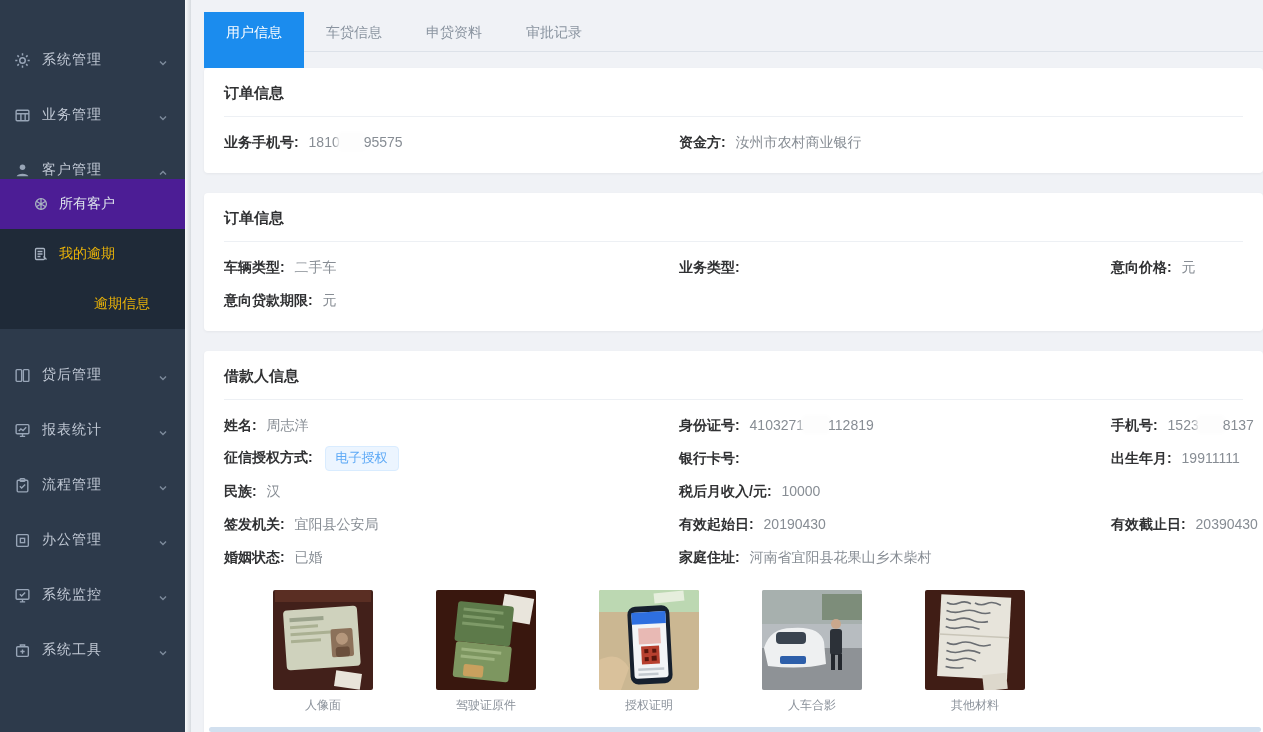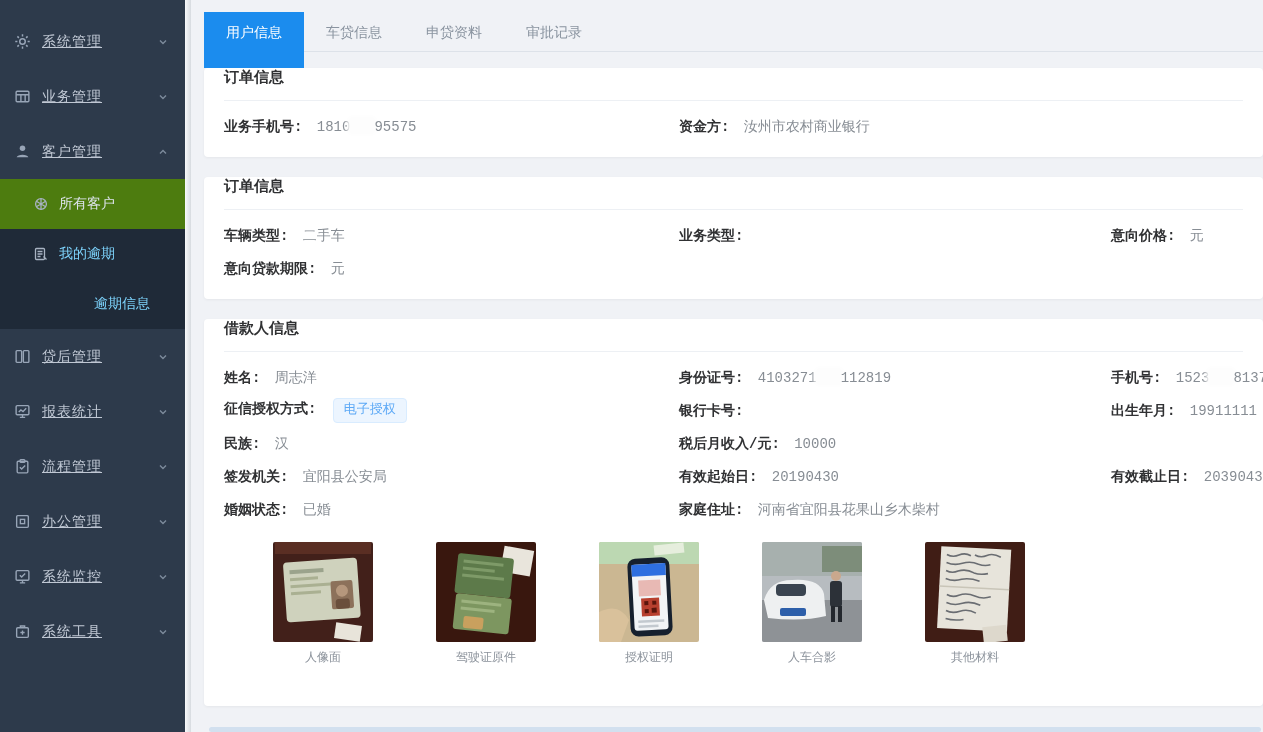--- a/index.html
+++ b/index.html
@@ -2,38 +2,38 @@
 <html><head>
 <meta charset="utf-8">
 <style>
   * { box-sizing: border-box; margin: 0; padding: 0; }
   html,body { width:1263px; height:732px; overflow:hidden; }
   body { font-family:"Liberation Sans","DejaVu Sans",sans-serif; background:#f0f2f6; }
   .app { display:flex; width:1263px; height:732px; }
 
   
   .sidebar { width:185px; flex-shrink:0; background:#2d3a4b; padding-top:14px; overflow:hidden; }
-  .mi { height:55px; display:flex; align-items:center; padding:0 16px 0 14px; color:#c0c8d4; font-size:14px; cursor:pointer;text-decoration:underline; }
+  .mi { height:55px; display:flex; align-items:flex-end; padding:0 16px 0 14px; color:#c0c8d4; font-size:14px; cursor:pointer; }
   .mi .ic { width:17px; height:17px; margin-right:11px; color:#98a5b7; flex-shrink:0; }
   .mi .lbl-m { flex:1; letter-spacing:1px; }
   .chev { width:12px; height:12px; color:#7d8b9c; flex-shrink:0; }
   .submenu { background:#1f2a38; }
-  .sub { height:50px; display:flex; align-items:center; padding-left:33px; color:#7dd3fc; font-size:14px; cursor:pointer; }
+  .sub { height:50px; display:flex; align-items:center; padding-left:33px; color:#eab308; font-size:14px; cursor:pointer; }
   .sub .ic { width:16px; height:16px; margin-right:10px; color:#a8b3c2; }
-  .sub.active { background:#4d7c0f; color:#dde4ec; }
+  .sub.active { background:#4c1d95; color:#dde4ec; }
   .sub.noicon { padding-left:59px;justify-content:center; }
   .side-strip { width:6px; flex-shrink:0; background:linear-gradient(to right,#f8f9fa,#d7dbe0); }
 
   
   .main { flex:1; background:#f0f2f6; position:relative; padding:12px 0 0 13px; overflow:hidden; }
   .tabbar { display:flex; height:40px; border-bottom:1px solid #dde2e9; }
   .tab { height:56px; line-height:40px; padding:0 22px; font-size:14px; color:#8a94a0; cursor:pointer; white-space:nowrap; }
   .tab.active { background:#1b8cee; color:#fff; }
 
-  .card { background:#fff; border-radius:4px; margin:16px 0 20px 0; padding:0 20px 14px 20px; box-shadow:0 1px 3px rgba(0,0,0,.05);font-family:Liberation Mono, monospace; }
+  .card { background:#fff; border-radius:4px; margin:16px 0 20px 0; padding:16px 20px 14px 20px; box-shadow:0 1px 3px rgba(0,0,0,.05); }
   .card-title { font-size:15px; font-weight:bold; color:#303133; padding-bottom:13px; border-bottom:1px solid #edf0f4; }
   .rows { padding-top:9px; }
   .row { display:grid; grid-template-columns:455px 432px 1fr; align-items:center; min-height:33px; }
   .field { font-size:14px; white-space:nowrap; overflow:visible; }
   .lbl { font-weight:bold; color:#303133; }
   .val { color:#878d94; margin-left:6px; }
   .tag { display:inline-block; margin-left:8px; padding:3px 10px 4px; font-size:13px; color:#5da9f6; background:#ecf5ff; border:1px solid #d9ecff; border-radius:4px; line-height:1.2; }
   .mask { display:inline-block; width:24px; height:13px; background:#fdfdfd; border-radius:2px; box-shadow:0 0 4px 3px #fdfdfd; vertical-align:-1px; }
 
   .card.borrower { margin-bottom:0; padding-bottom:40px; }

